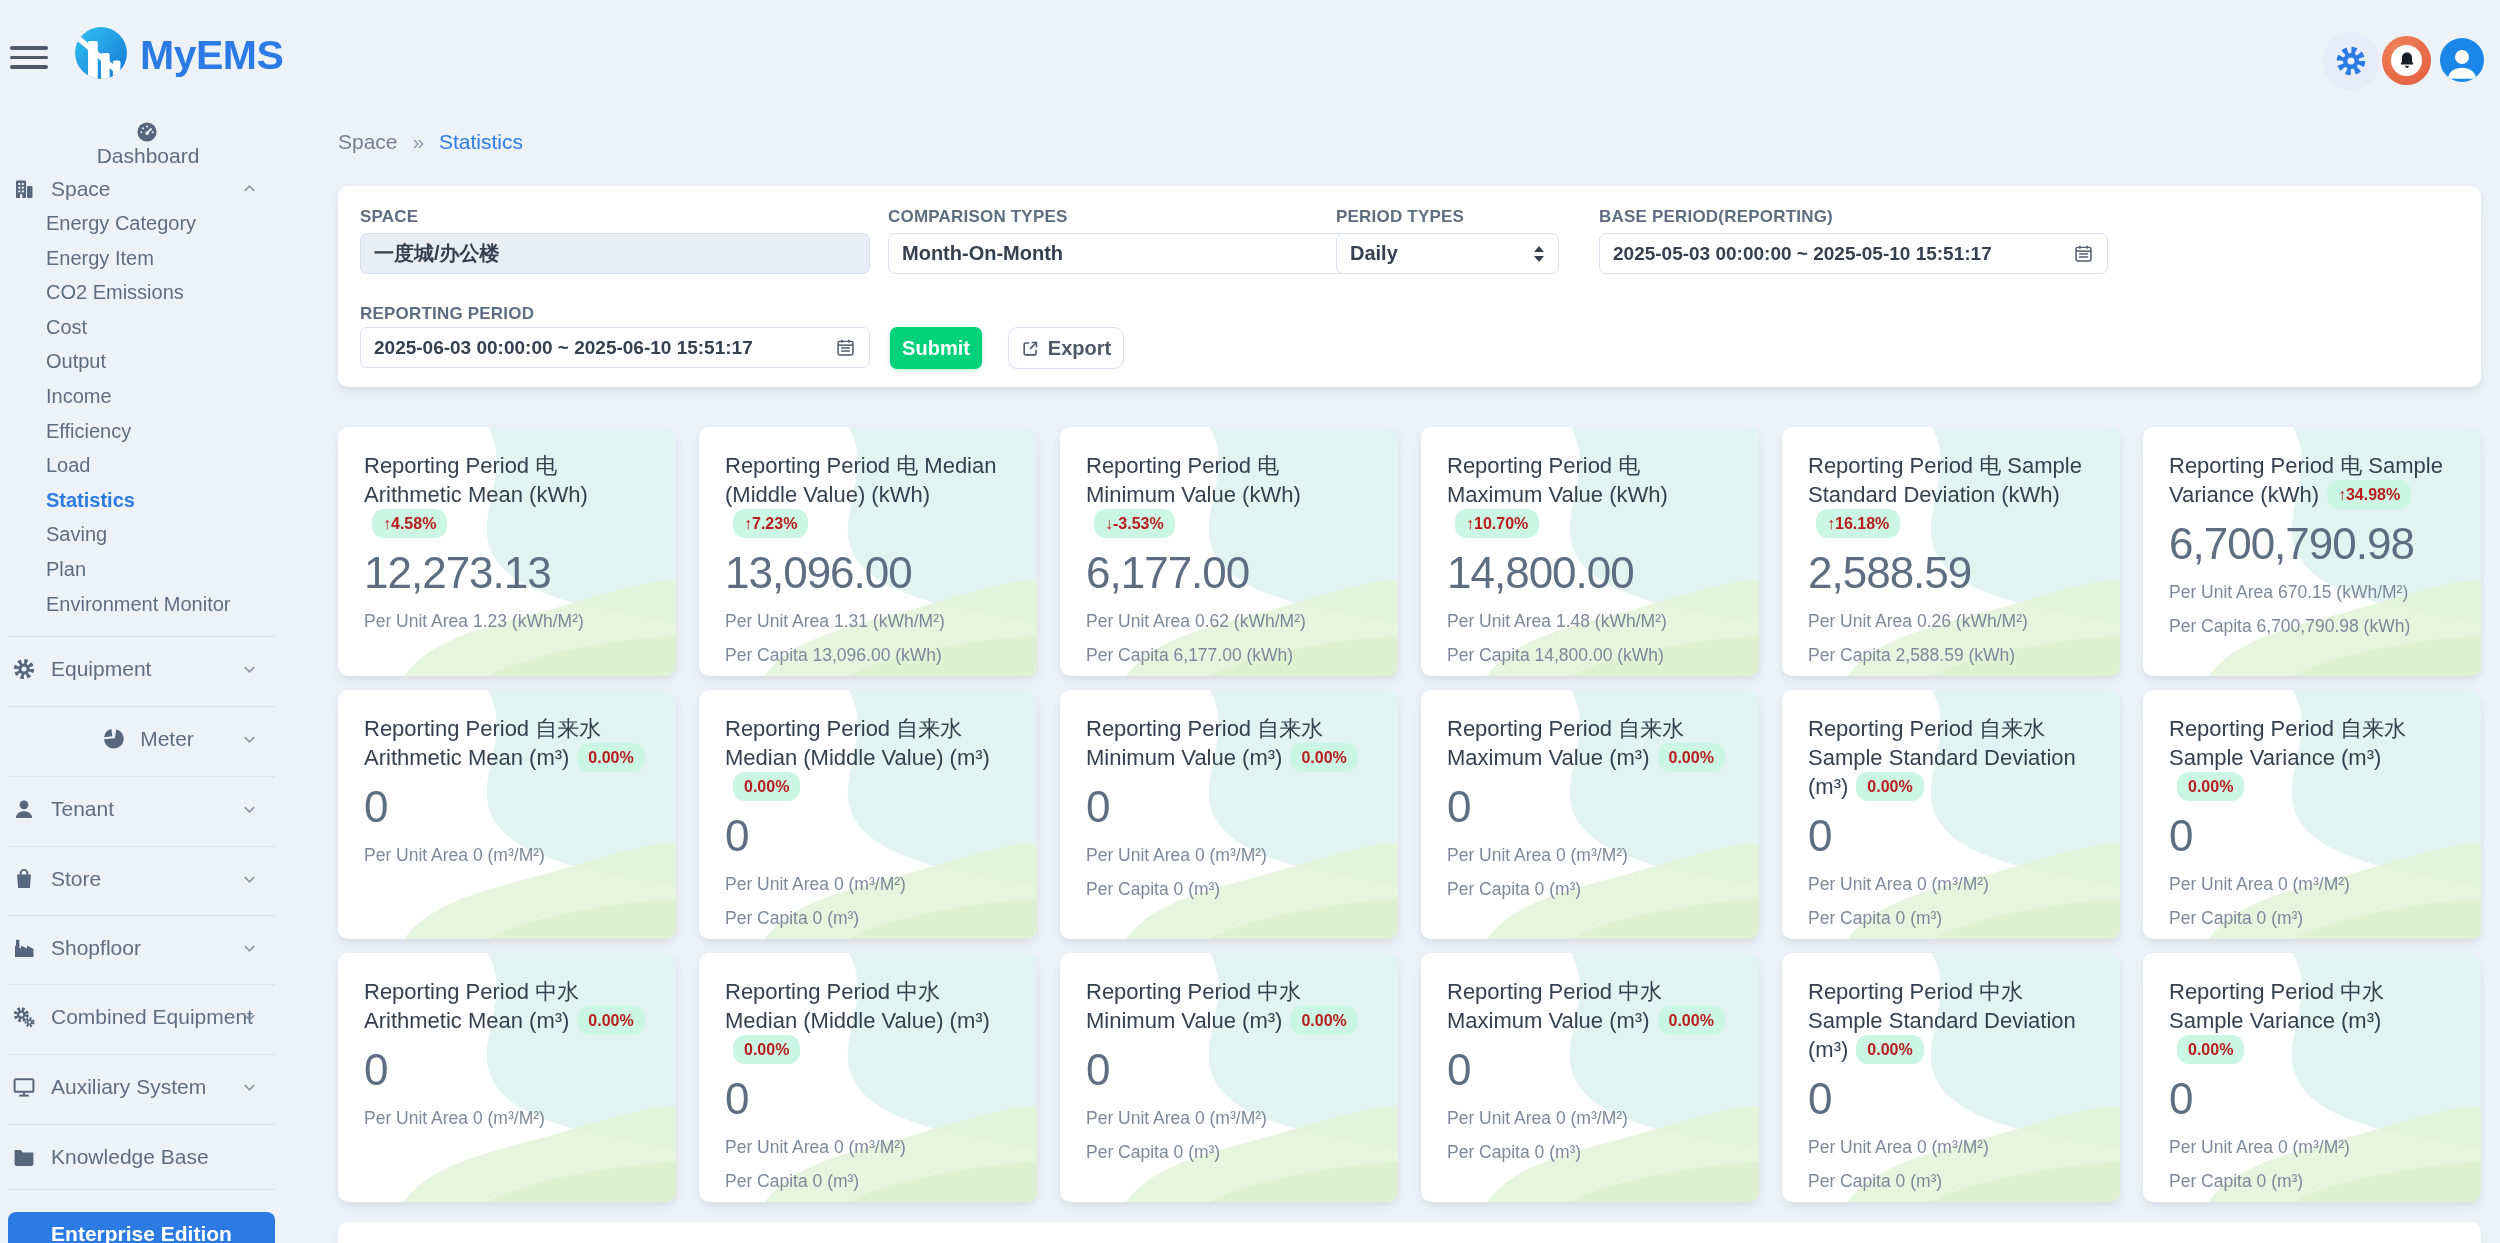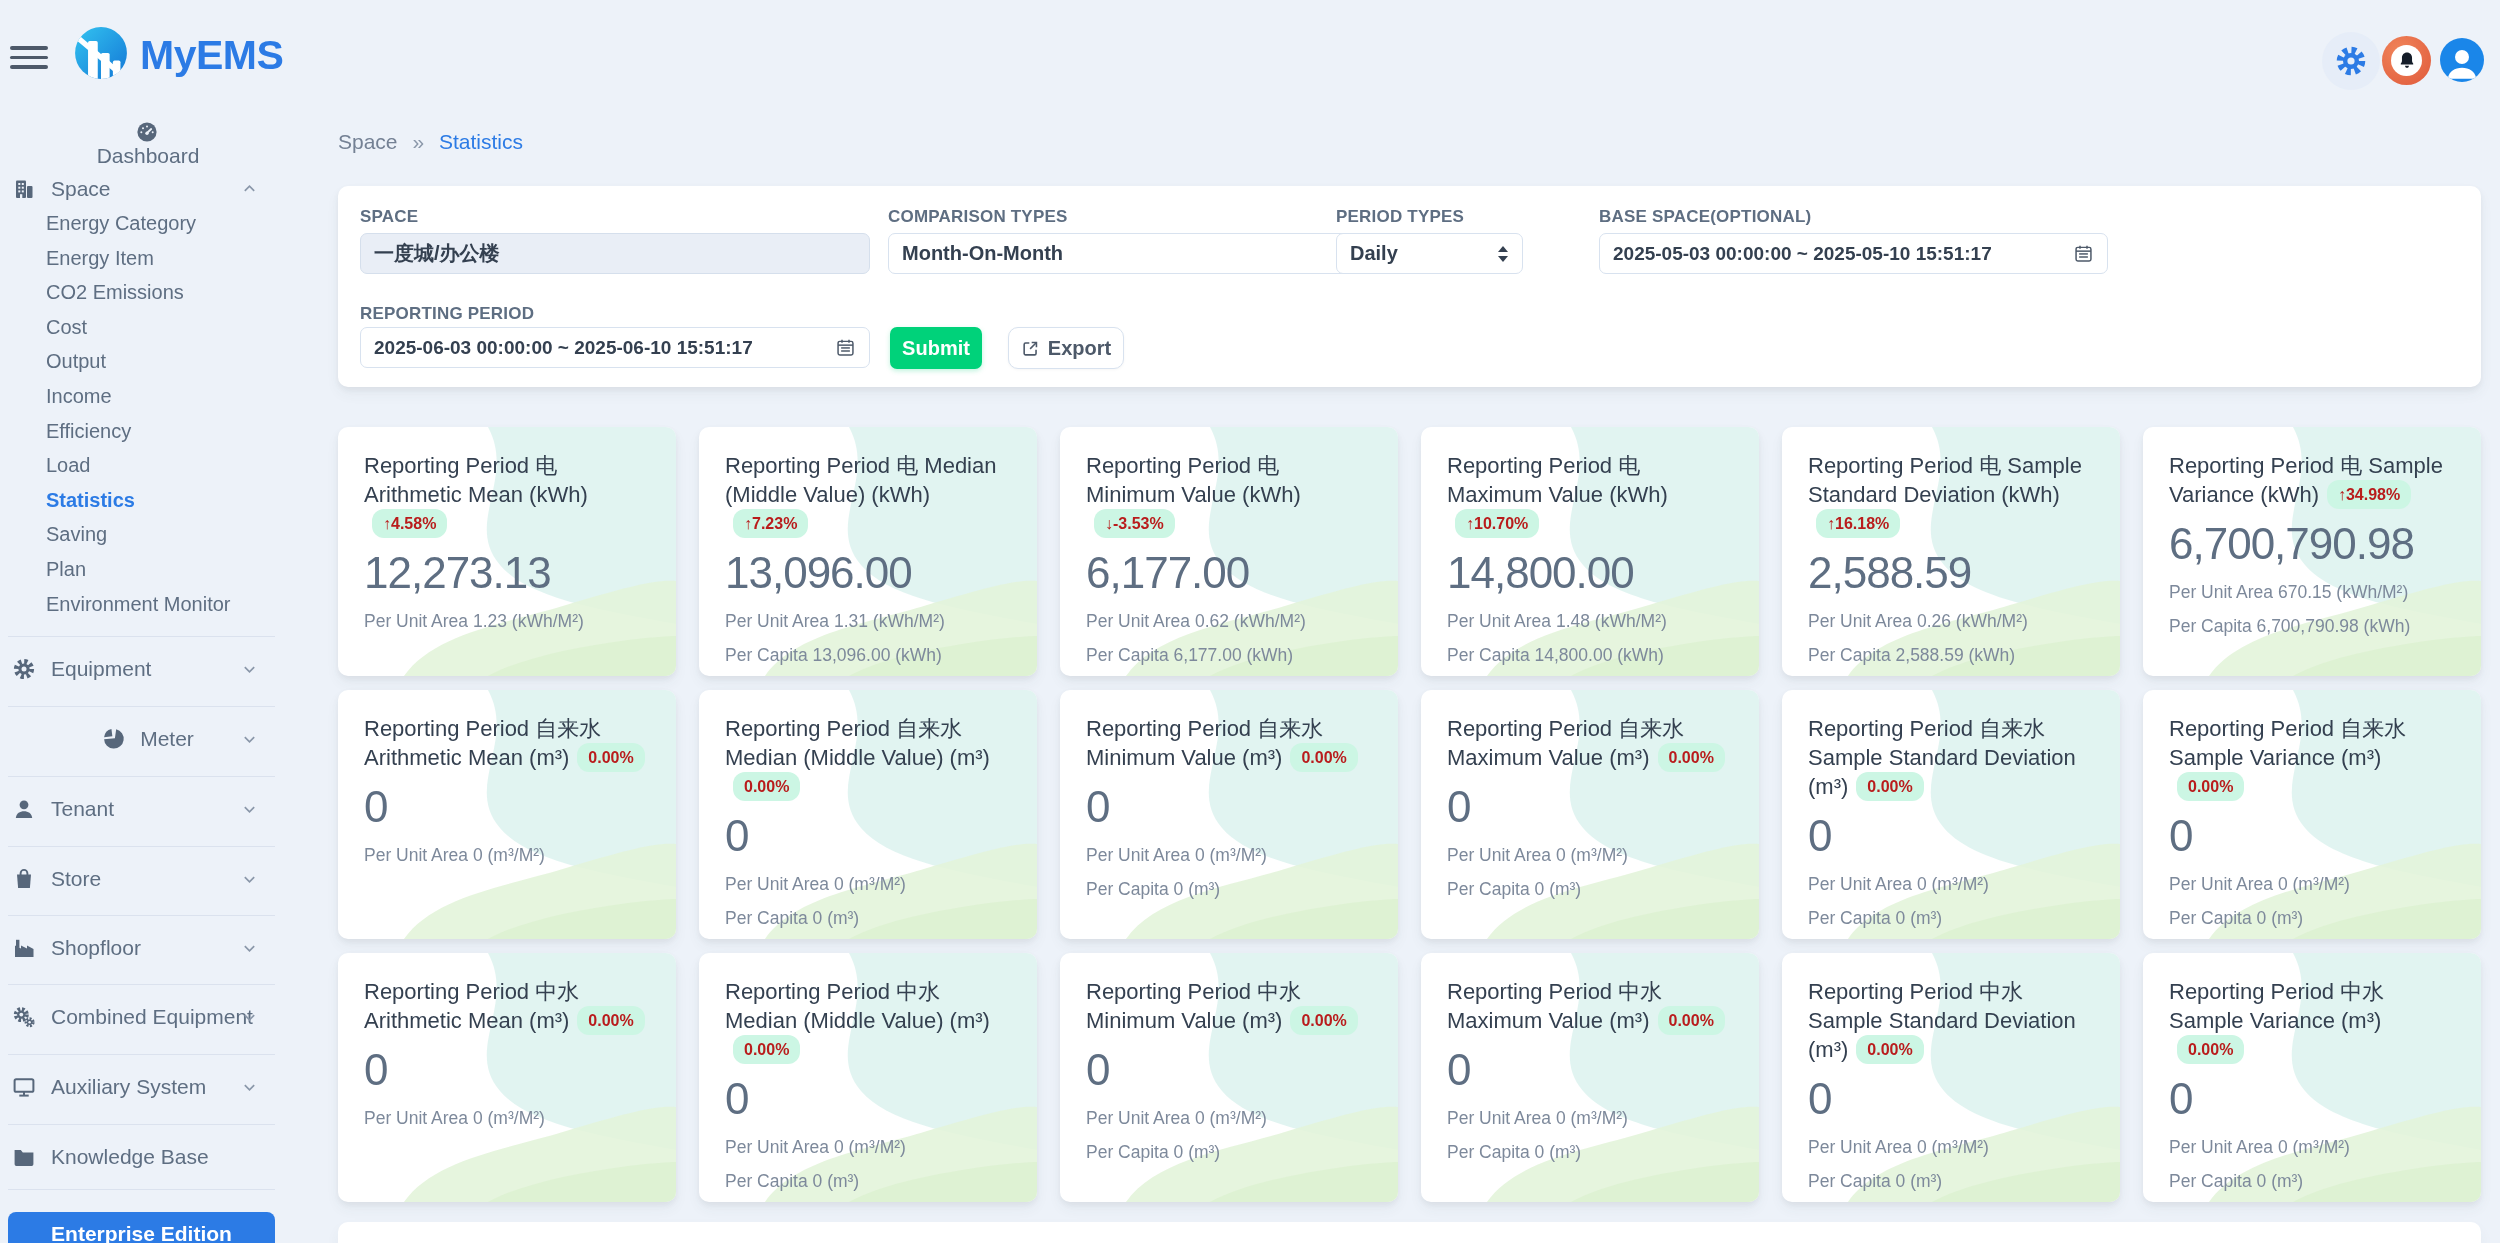--- a/index.html
+++ b/index.html
@@ -326,31 +326,31 @@
       <span>Month-On-Month</span>
       <span class="ficon">
         <svg viewBox="0 0 12 18" width="12" height="18" fill="#344050">
           <polygon points="6,1 11,7 1,7"></polygon>
             <polygon points="6,17 11,11 1,11"></polygon>
         </svg>
       </span>
     </div>
 
     <div class="f-label" style="left:998px;top:21px">PERIOD TYPES</div>
-    <div class="f-field" style="left:998px;top:47px;width:187px">
+    <div class="f-field" style="left:998px;top:47px;width:223px">
       <span>Daily</span>
       <span class="ficon">
         <svg viewBox="0 0 12 18" width="12" height="18" fill="#344050">
           <polygon points="6,1 11,7 1,7"></polygon>
             <polygon points="6,17 11,11 1,11"></polygon>
         </svg>
       </span>
     </div>
 
-    <div class="f-label" style="left:1261px;top:21px">BASE SPACE(OPTIONAL)</div>
+    <div class="f-label" style="left:1261px;top:21px">BASE PERIOD(REPORTING)</div>
     <div class="f-field" style="left:1261px;top:47px;width:509px;font-size:19px">
       <span>2025-05-03 00:00:00 ~ 2025-05-10 15:51:17</span>
       <span class="ficon">
         <svg viewBox="0 0 24 24" width="21" height="21" fill="none" stroke="#4d5969" stroke-width="1.7">
           <rect x="3.5" y="5" width="17" height="15.5" rx="2"></rect>
           <line x1="3.5" y1="9.3" x2="20.5" y2="9.3"></line>
           <line x1="8" y1="3" x2="8" y2="6.6"></line>
             <line x1="16" y1="3" x2="16" y2="6.6"></line>
           <line x1="7" y1="12.5" x2="17" y2="12.5"></line>
             <line x1="7" y1="16" x2="17" y2="16"></line>

